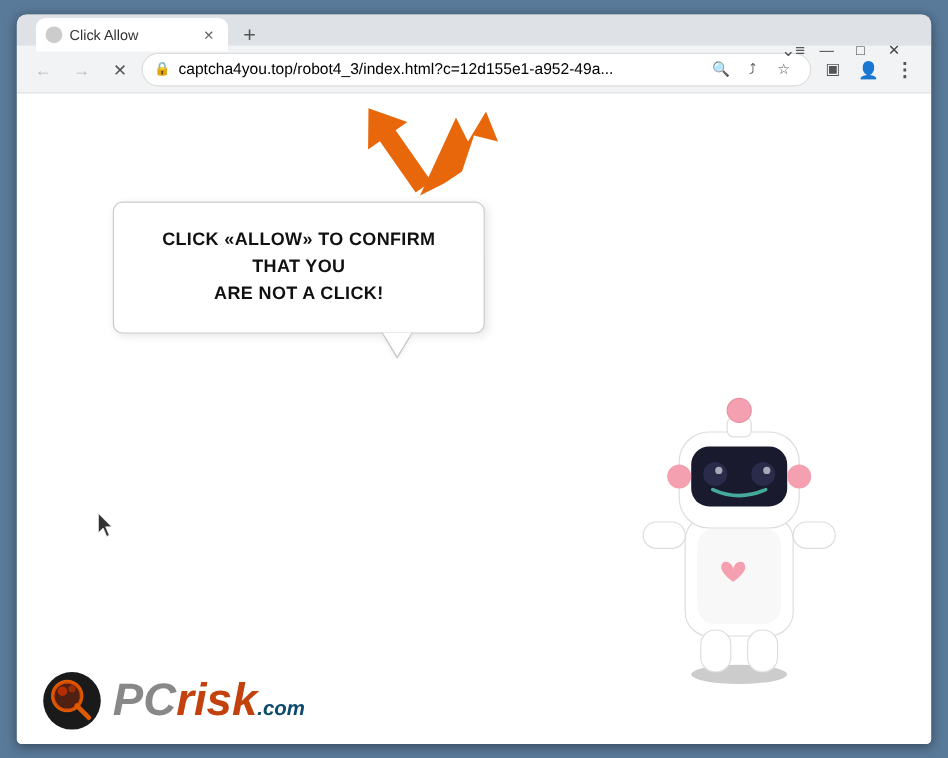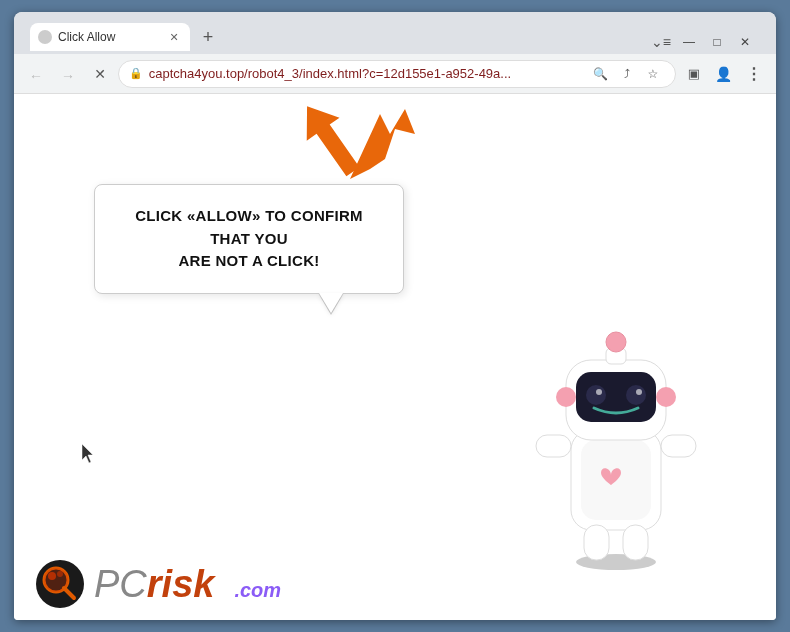--- a/index.html
+++ b/index.html
@@ -20,21 +20,21 @@
       border-radius: 8px 8px 4px 4px;
       box-shadow: 0 2px 10px rgba(0,0,0,0.4);
       display: flex;
       flex-direction: column;
       overflow: hidden;
     }
 
     
     .title-bar {
       background: #dee1e6;
-      height: 42px;
+      height: 26px;
       display: flex;
       align-items: center;
       padding: 0 8px;
       border-radius: 8px 8px 0 0;
       gap: 0;
     }
 
     .tab-strip {
       display: flex;
       align-items: flex-end;
@@ -135,21 +135,21 @@
     }
 
     .lock-icon {
       color: #666;
       font-size: 11px;
     }
 
     .url-text {
       flex: 1;
       font-size: 13px;
-      color: #7f1d1d;
+      color: #000000;
       white-space: nowrap;
       overflow: hidden;
       text-overflow: ellipsis;
     }
 
     .address-icons {
       display: flex;
       align-items: center;
       gap: 2px;
     }
@@ -411,18 +411,18 @@
 
       <svg width="52" height="52" viewBox="0 0 52 52">
         <circle cx="26" cy="26" r="24" fill="#1a1a1a"></circle>
         <circle cx="22" cy="22" r="12" fill="none" stroke="#e05a00" stroke-width="3"></circle>
         <circle cx="22" cy="22" r="12" fill="#cc3300" opacity="0.3"></circle>
         <line x1="30" y1="30" x2="40" y2="40" stroke="#e05a00" stroke-width="4" stroke-linecap="round"></line>
         <circle cx="18" cy="18" r="4" fill="#cc3300" opacity="0.8"></circle>
         <circle cx="26" cy="16" r="3" fill="#cc3300" opacity="0.6"></circle>
       </svg>
       <div style="line-height:1;">
-        <span style="font-size:38px; font-weight:normal; font-style:italic; color:#888; font-family:Arial;">PC</span><span style="font-size:38px; font-weight:bold; font-style:italic; color:#c2410c; font-family:Arial;">risk</span><span style="font-size:20px; font-weight:bold; font-style:italic; color:#8b5cf6; font-family:Arial;margin-left:20px;">.com</span>
+        <span style="font-size:38px; font-weight:bold; font-style:italic; color:#888; font-family:Arial;">PC</span><span style="font-size:38px; font-weight:bold; font-style:italic; color:#c2410c; font-family:Arial;">risk</span><span style="font-size:17px; font-weight:bold; font-style:italic; color:#0c4a6e; font-family:Arial;">.com</span>
       </div>
     </div>
 
   </div>
 </div>
 
 </body></html>

